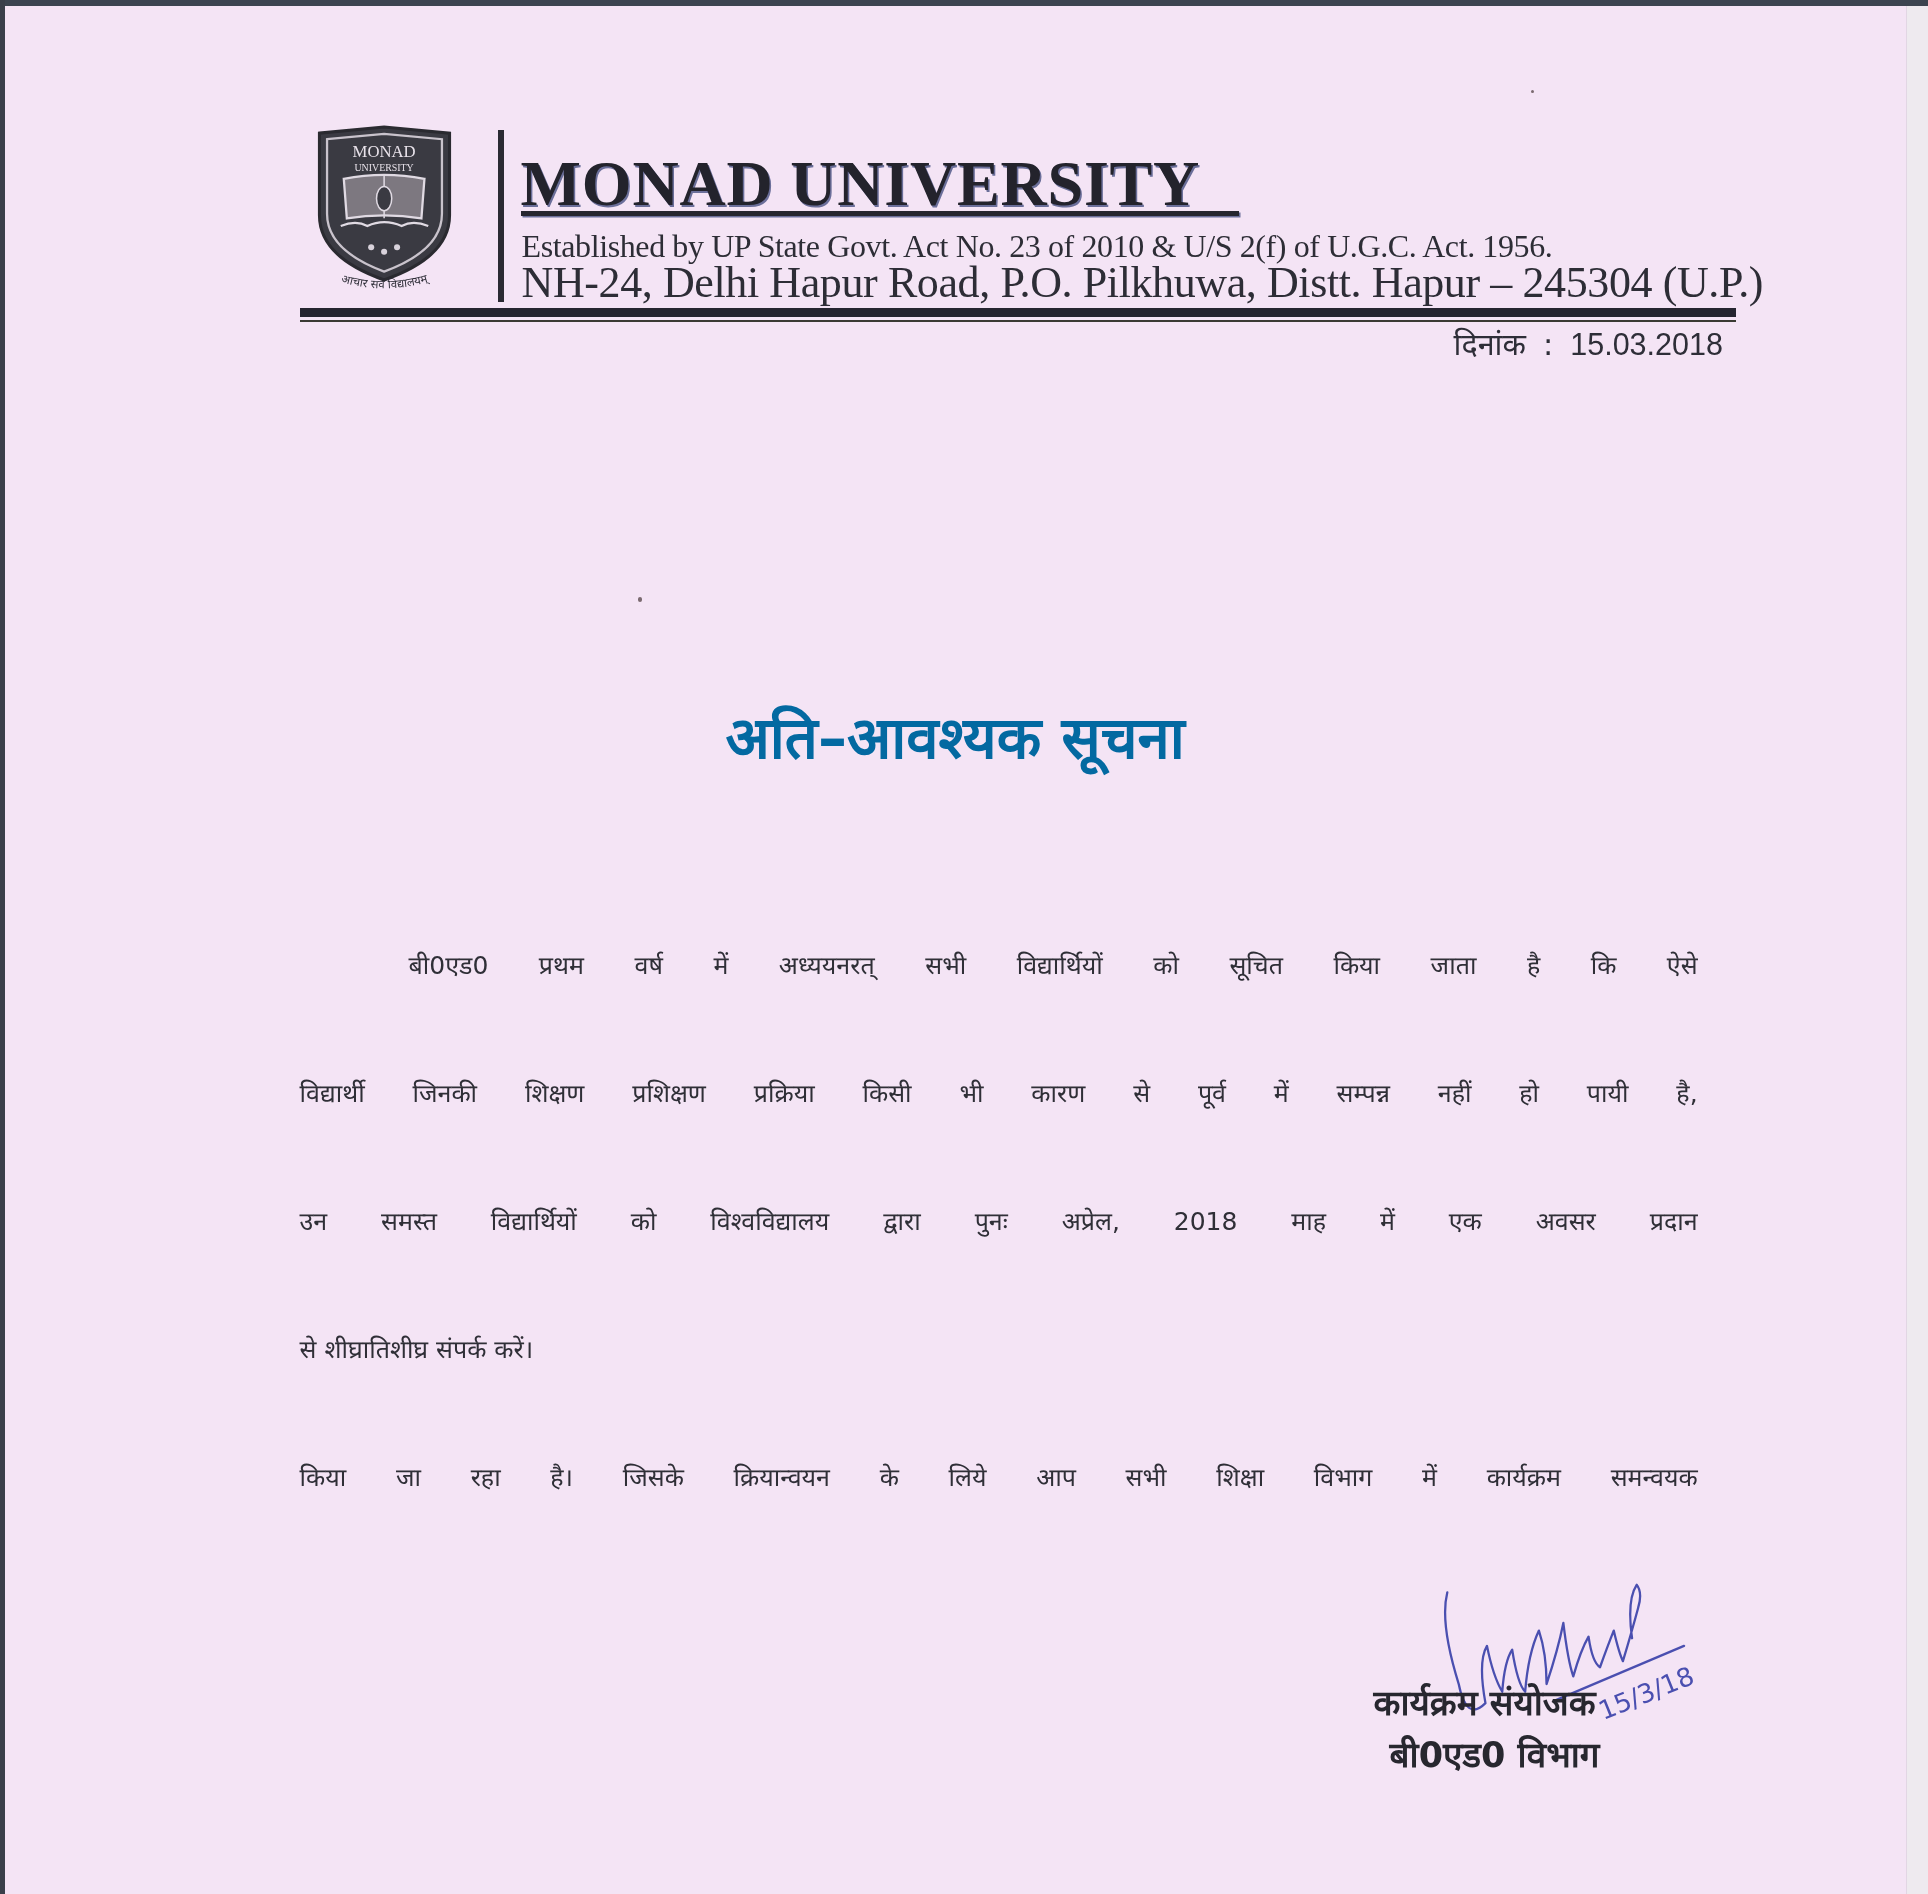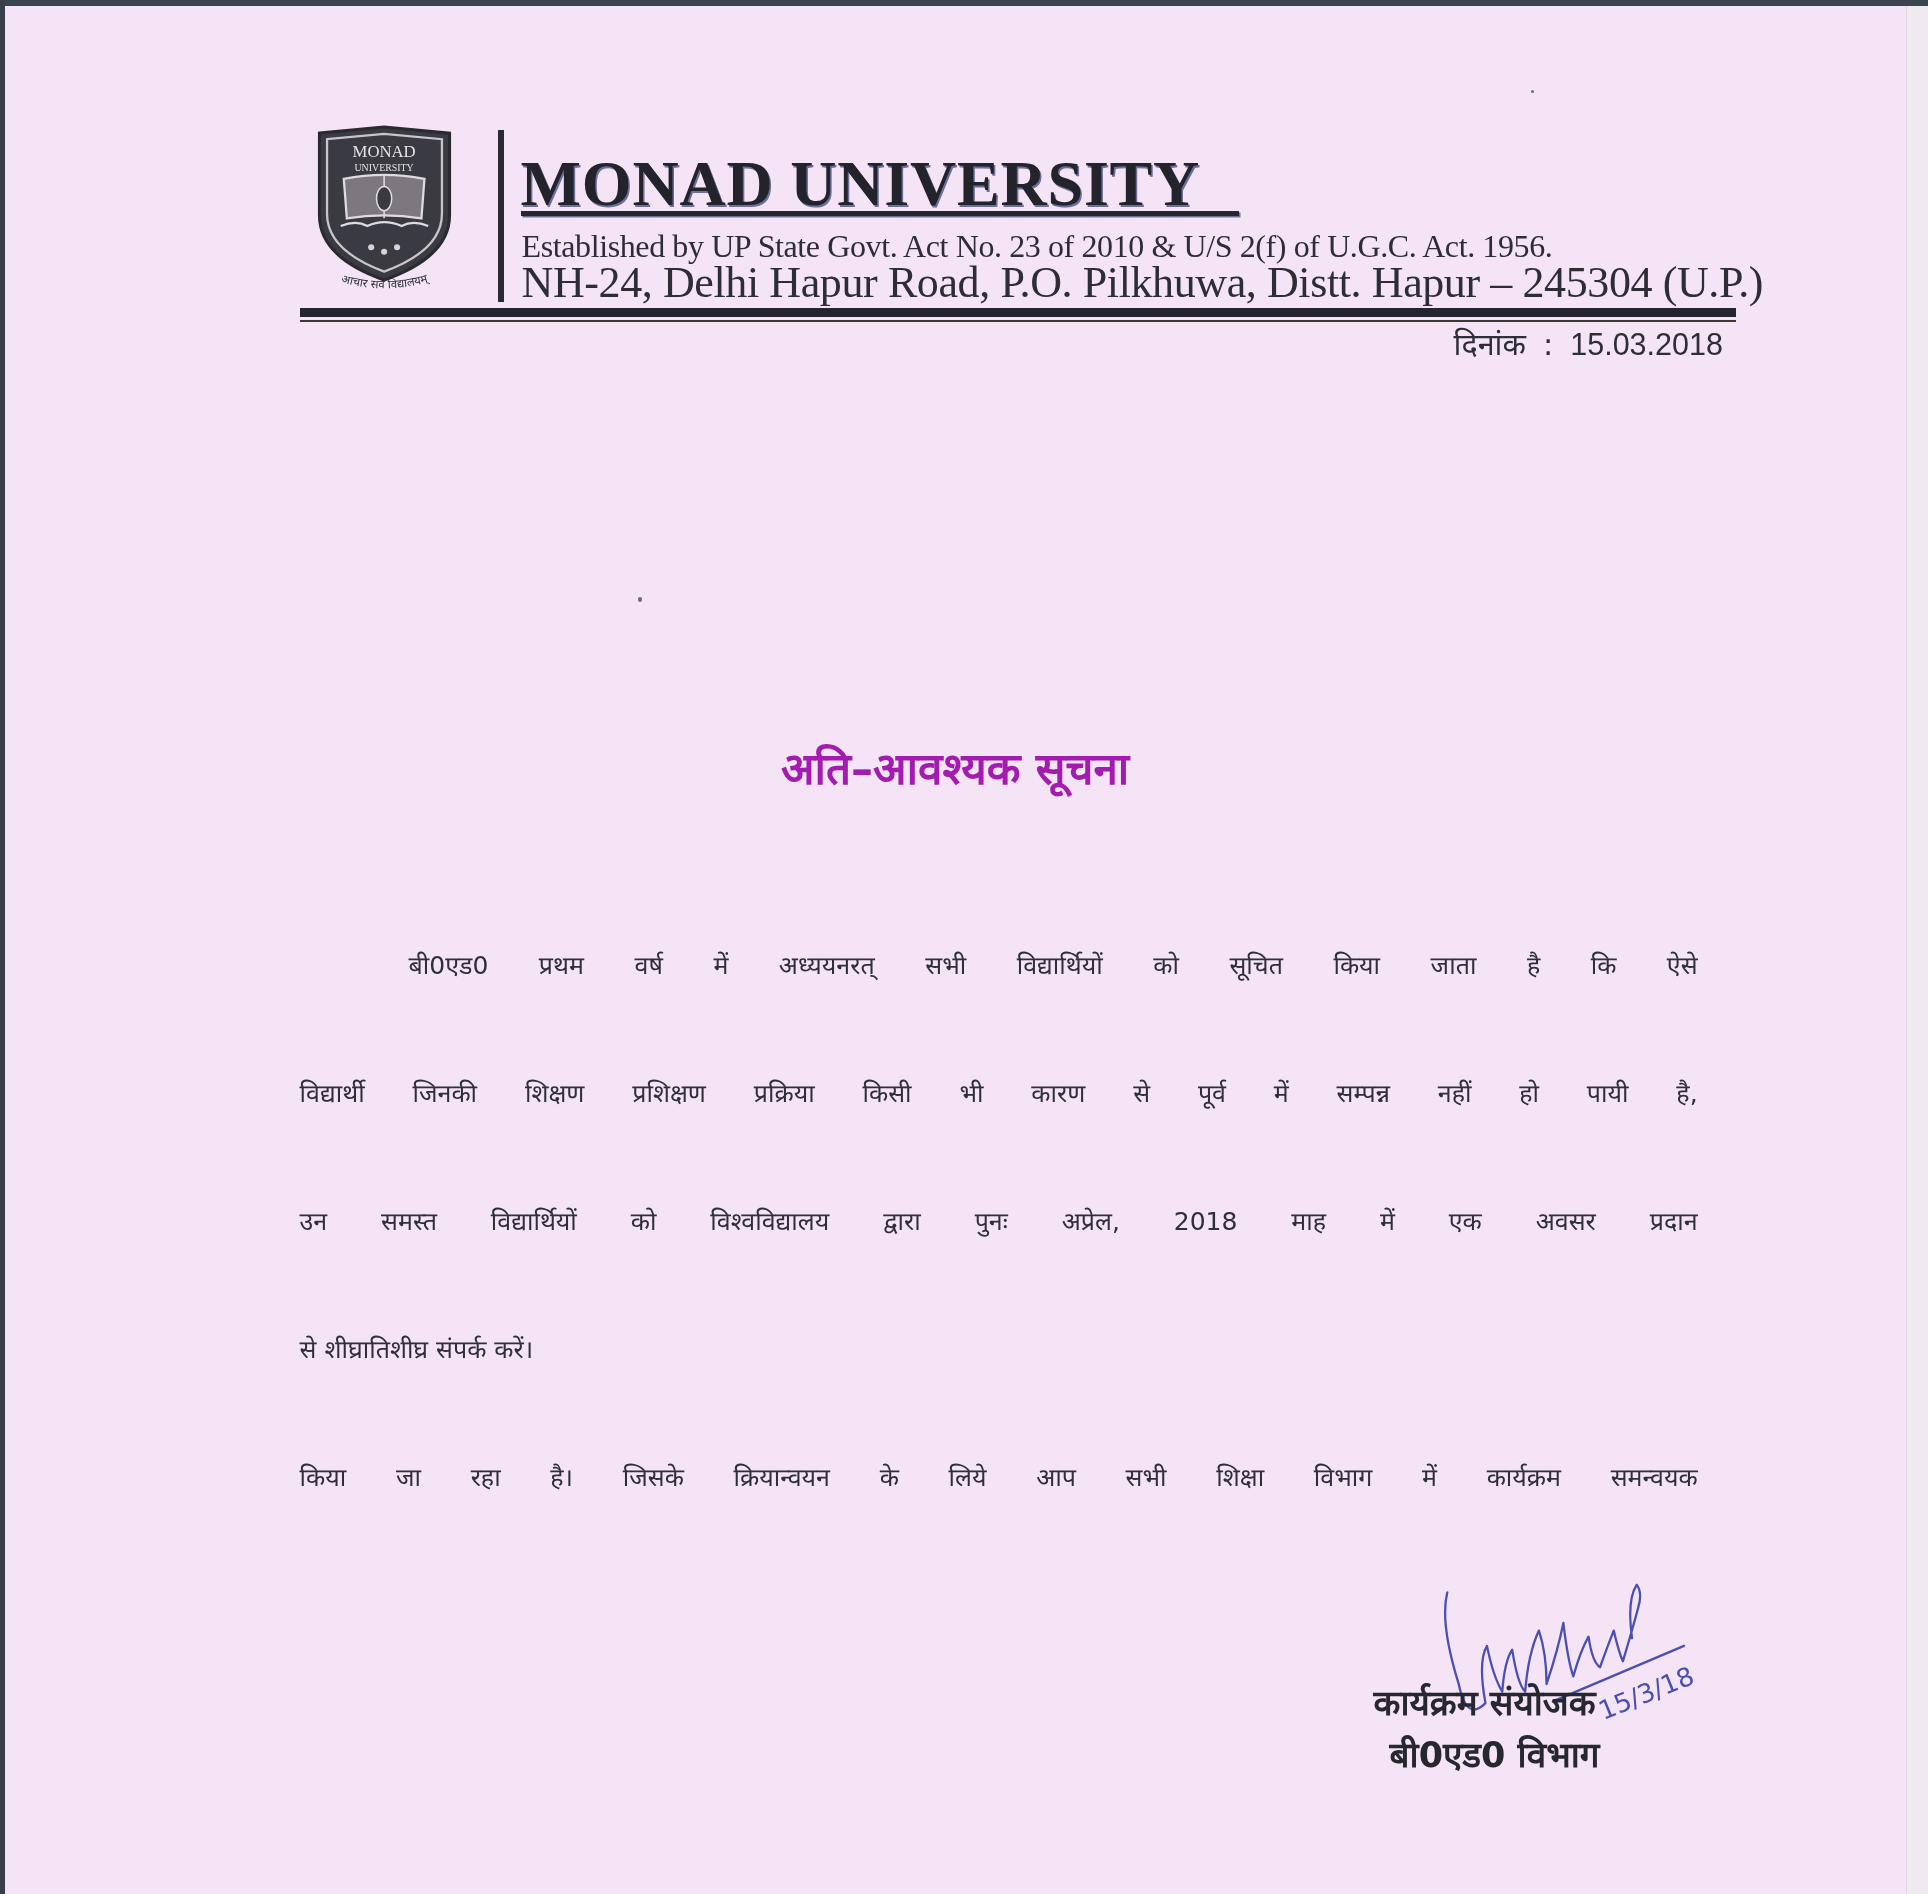--- a/index.html
+++ b/index.html
@@ -39,22 +39,22 @@
   .rule-thin { left: 295px; top: 314px; width: 1436px; height: 2.3px; background: #3a3a33; }
 
   .date-block {
     left: 1449px; top: 317px; font-size: 30.5px; line-height: 43px; white-space: nowrap; color: #2e2e38;
   }
   .date-block .sep { margin: 0 17px; }
   .date-block .val { font-family: "Liberation Sans", sans-serif; }
 
   
   .notice-title {
-    left: 0; width: 1901px; top: 728px; text-align: center;
-    font-size: 44px; line-height: 69px; font-weight: bold; color: #a21caf;
+    left: 0; width: 1901px; top: 698px; text-align: center;
+    font-size: 58px; line-height: 69px; font-weight: bold; color: #0369a1;
   }
 
   
   .body-text {
     left: 295px; top: 896px; width: 1398px;
     font-size: 25px; line-height: 128px; color: #2f2f37;
   }
   .body-line { display: block; height: 128px; text-align: justify; text-align-last: justify; white-space: nowrap; overflow: visible; }
   .body-line.first { padding-left: 109px; }
   .body-line.last { text-align-last: left; }

